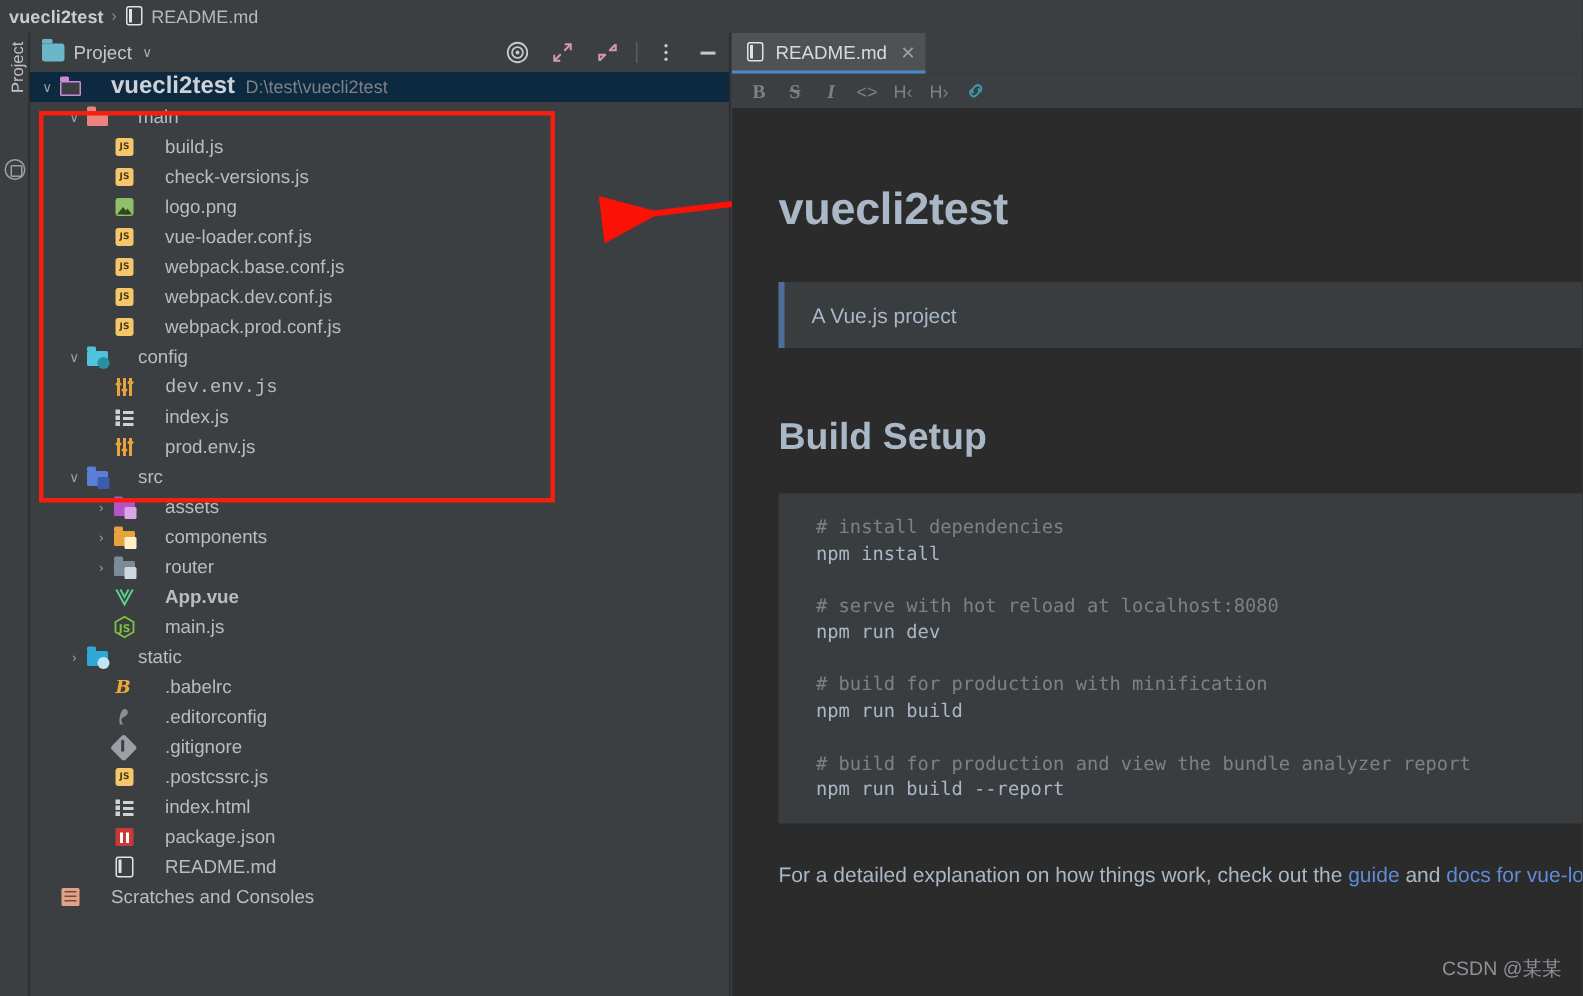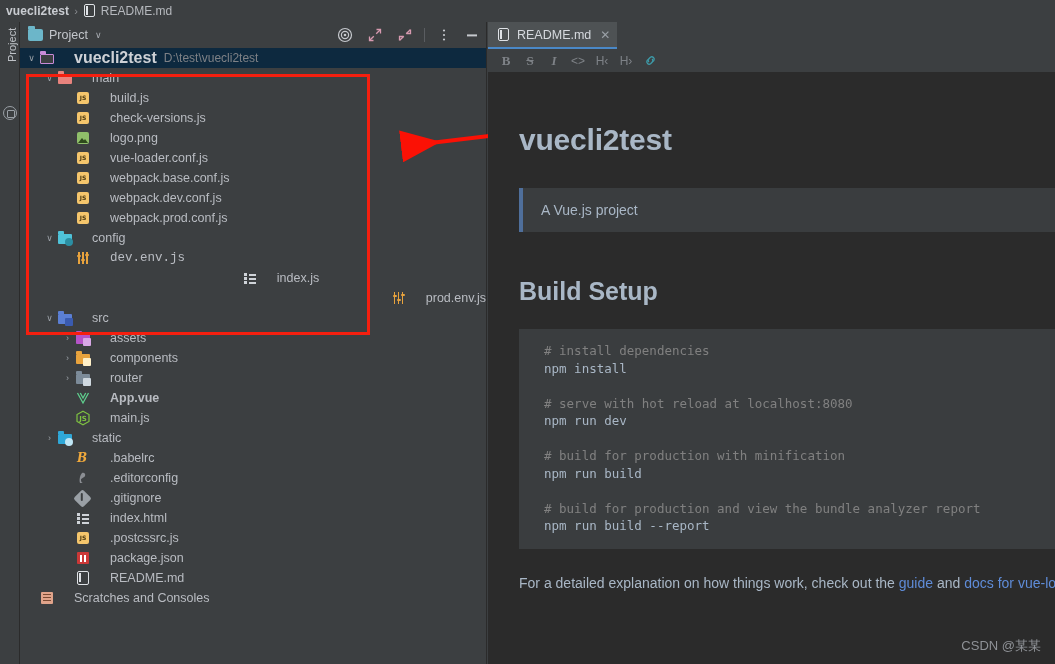--- a/index.html
+++ b/index.html
@@ -347,35 +347,35 @@
               <i></i>
               <i></i>
               <i></i>
               <b></b>
               <b></b>
               <b></b>
             </span>
           </span>
           <span class="lbl">dev.env.js</span>
         </div>
-        <div class="row" style="padding-left: 42px; justify-content: center;">
+        <div class="row" style="padding-left: 42px;">
           <span class="arrow none">·</span>
           <span class="ic">
             <span class="i-list">
               <s></s>
               <s></s>
               <s></s>
               <u></u>
               <u></u>
               <u></u>
             </span>
           </span>
           <span class="lbl">index.js</span>
         </div>
-        <div class="row" style="padding-left: 42px; justify-content: flex-end;">
+        <div class="row" style="padding-left: 42px;">
           <span class="arrow none">·</span>
           <span class="ic">
             <span class="i-sliders">
               <i></i>
               <i></i>
               <i></i>
               <b></b>
               <b></b>
               <b></b>
             </span>
@@ -436,41 +436,41 @@
               <path d="M5 13 C4 10 5 5 7 3 C9 2 11 4 10 6 C9 8 6 8 6 10 C6 12 7 13 8 13 Z" fill="#8b8e93"></path>
             </svg></span>
           <span class="lbl">.editorconfig</span>
         </div>
         <div class="row" style="padding-left: 42px;">
           <span class="arrow none">·</span>
           <span class="ic">
             <span class="i-git"></span>
           </span>
           <span class="lbl">.gitignore</span>
+        </div>
+        <div class="row" style="padding-left: 42px;">
+          <span class="arrow none">·</span>
+          <span class="ic">
+            <span class="i-js">JS</span>
+          </span>
+          <span class="lbl">.postcssrc.js</span>
         </div>
         <div class="row" style="padding-left: 42px;">
           <span class="arrow none">·</span>
           <span class="ic">
             <span class="i-list">
               <s></s>
               <s></s>
               <s></s>
               <u></u>
               <u></u>
               <u></u>
             </span>
           </span>
           <span class="lbl">index.html</span>
-        </div>
-        <div class="row" style="padding-left: 42px;">
-          <span class="arrow none">·</span>
-          <span class="ic">
-            <span class="i-js">JS</span>
-          </span>
-          <span class="lbl">.postcssrc.js</span>
         </div>
         <div class="row" style="padding-left: 42px;">
           <span class="arrow none">·</span>
           <span class="ic">
             <span class="i-npm"></span>
           </span>
           <span class="lbl">package.json</span>
         </div>
         <div class="row" style="padding-left: 42px;">
           <span class="arrow none">·</span>

